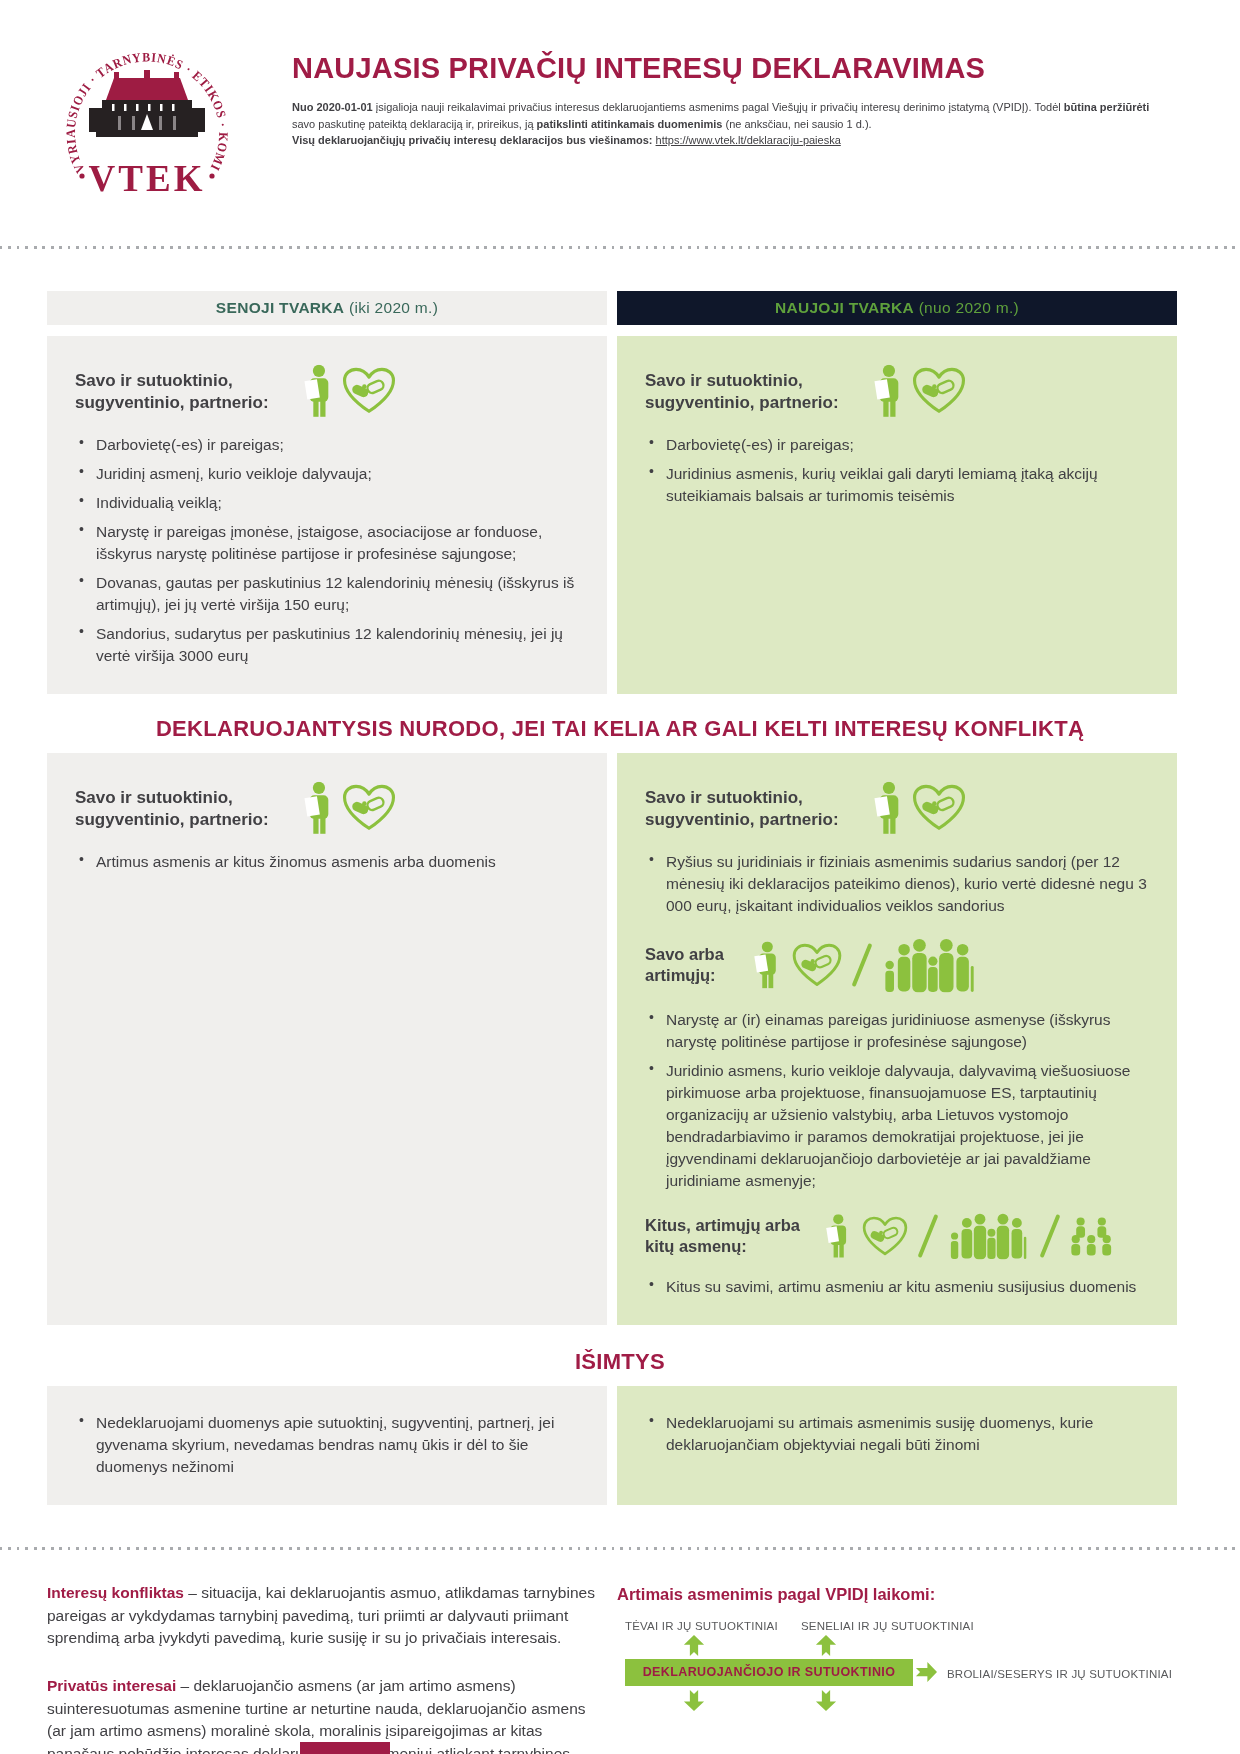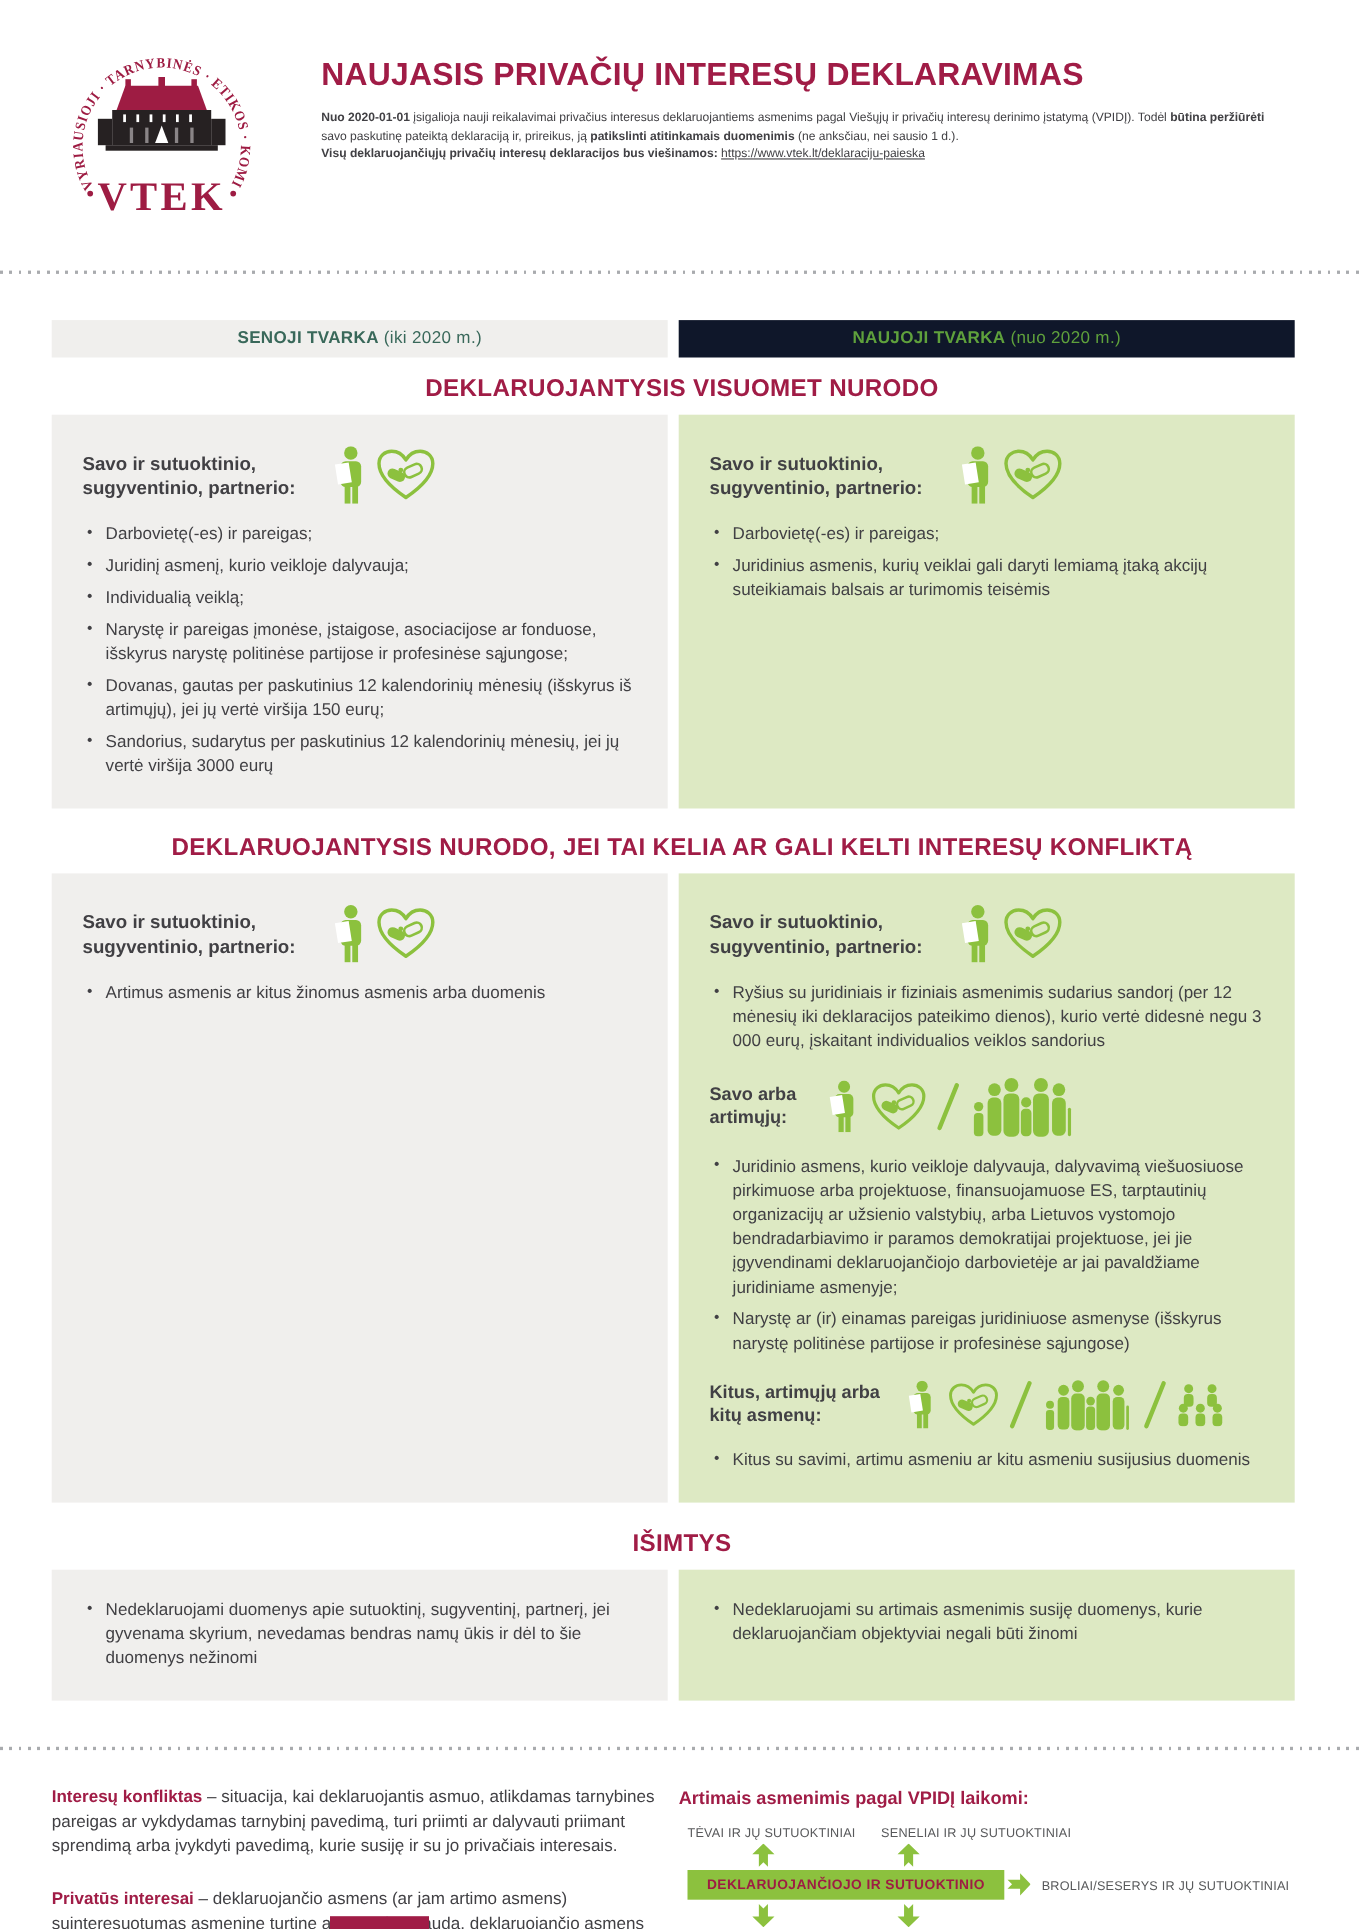--- a/index.html
+++ b/index.html
@@ -184,21 +184,20 @@
     <div class="colbar old">
       <span class="b">SENOJI TVARKA</span>
         <span> (iki 2020 m.)</span>
     </div>
     <div class="colbar new">
       <span class="b">NAUJOJI TVARKA</span>
         <span> (nuo 2020 m.)</span>
     </div>
   </div>
 
-  <h2 class="sec-title s1">DEKLARUOJANTYSIS VISUOMET NURODO</h2>
   <div class="content cols boxes r1">
     <div class="box gray">
       <div class="box-head">
         <div class="bh-text">Savo ir sutuoktinio, sugyventinio, partnerio:</div>
         <div class="bh-icons">
           <svg width="30" height="54" viewBox="0 0 32 56">
               <use href="#i-person"></use>
             </svg>
           <svg width="54" height="48" viewBox="0 0 58 52">
               <use href="#i-hands"></use>
@@ -274,22 +273,22 @@
           </svg>
         <svg width="50" height="45" viewBox="0 0 58 52">
             <use href="#i-hands"></use>
           </svg>
         <div class="slash"></div>
         <svg width="96" height="56" viewBox="0 0 100 58">
             <use href="#i-family"></use>
           </svg>
       </div>
       <ul class="bullets">
+          <li>Narystę ar (ir) einamas pareigas juridiniuose asmenyse (išskyrus narystę politinėse partijose ir profesinėse sąjungose)</li>
           <li>Juridinio asmens, kurio veikloje dalyvauja, dalyvavimą viešuosiuose pirkimuose arba projektuose, finansuojamuose ES, tarptautinių organizacijų ar užsienio valstybių, arba Lietuvos vystomojo bendradarbiavimo ir paramos demokratijai projektuose, jei jie įgyvendinami deklaruojančiojo darbovietėje ar jai pavaldžiame juridiniame asmenyje;</li>
-          <li>Narystę ar (ir) einamas pareigas juridiniuose asmenyse (išskyrus narystę politinėse partijose ir profesinėse sąjungose)</li>
         </ul>
 
       <div class="group-head">
         <div class="gh-text mid">Kitus, artimųjų arba kitų asmenų:</div>
         <svg width="25" height="46" viewBox="0 0 32 56">
             <use href="#i-person"></use>
           </svg>
         <svg width="46" height="41" viewBox="0 0 58 52">
             <use href="#i-hands"></use>
           </svg>

